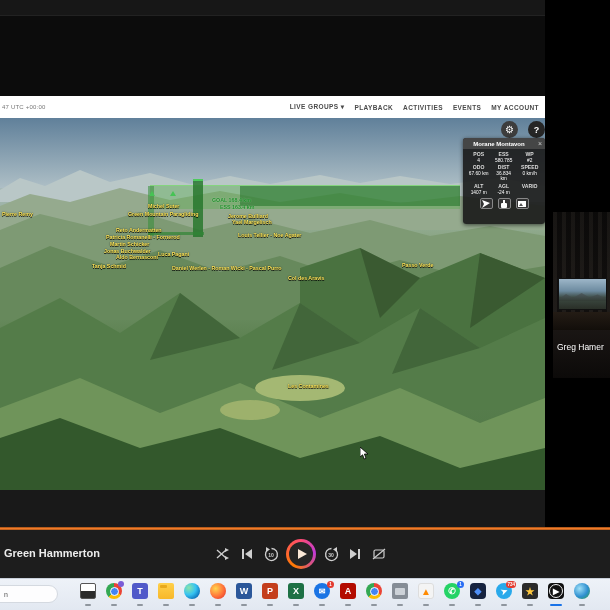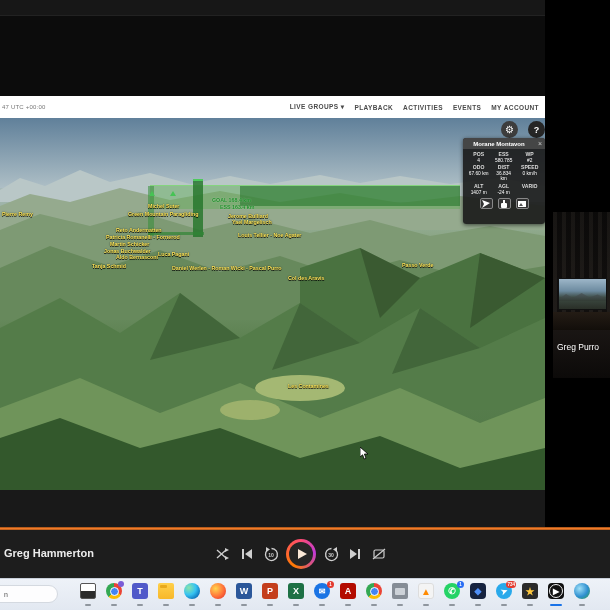--- a/index.html
+++ b/index.html
@@ -272,28 +272,28 @@
     <div class="map-strip"></div>
   </div>
 
   <div class="right-col">
     <div class="webcam">
       <div class="curtain"></div>
       <div class="monitor">
           <div class="mtn"></div>
         </div>
       <div class="desk"></div>
-      <div class="cam-name">Greg Purro</div>
+      <div class="cam-name">Greg Hamer</div>
     </div>
   </div>
 
   <div class="orange-line"></div>
 
   <div class="player">
-    <div class="player-title">Greg Hammerton</div>
+    <div class="player-title">Green Hammerton</div>
     <div class="controls">
       <button class="ctl">
         <svg width="14" height="12" viewBox="0 0 14 12">
           <path d="M1,2 L10,10" stroke="#cfcfcf" stroke-width="1.3" fill="none"></path>
           <path d="M1,10 L10,2" stroke="#cfcfcf" stroke-width="1.3" fill="none"></path>
           <polygon points="9,0 13,2 9,4" fill="#cfcfcf"></polygon>
           <polygon points="9,8 13,10 9,12" fill="#cfcfcf"></polygon>
         </svg>
       </button>
       <button class="ctl">

